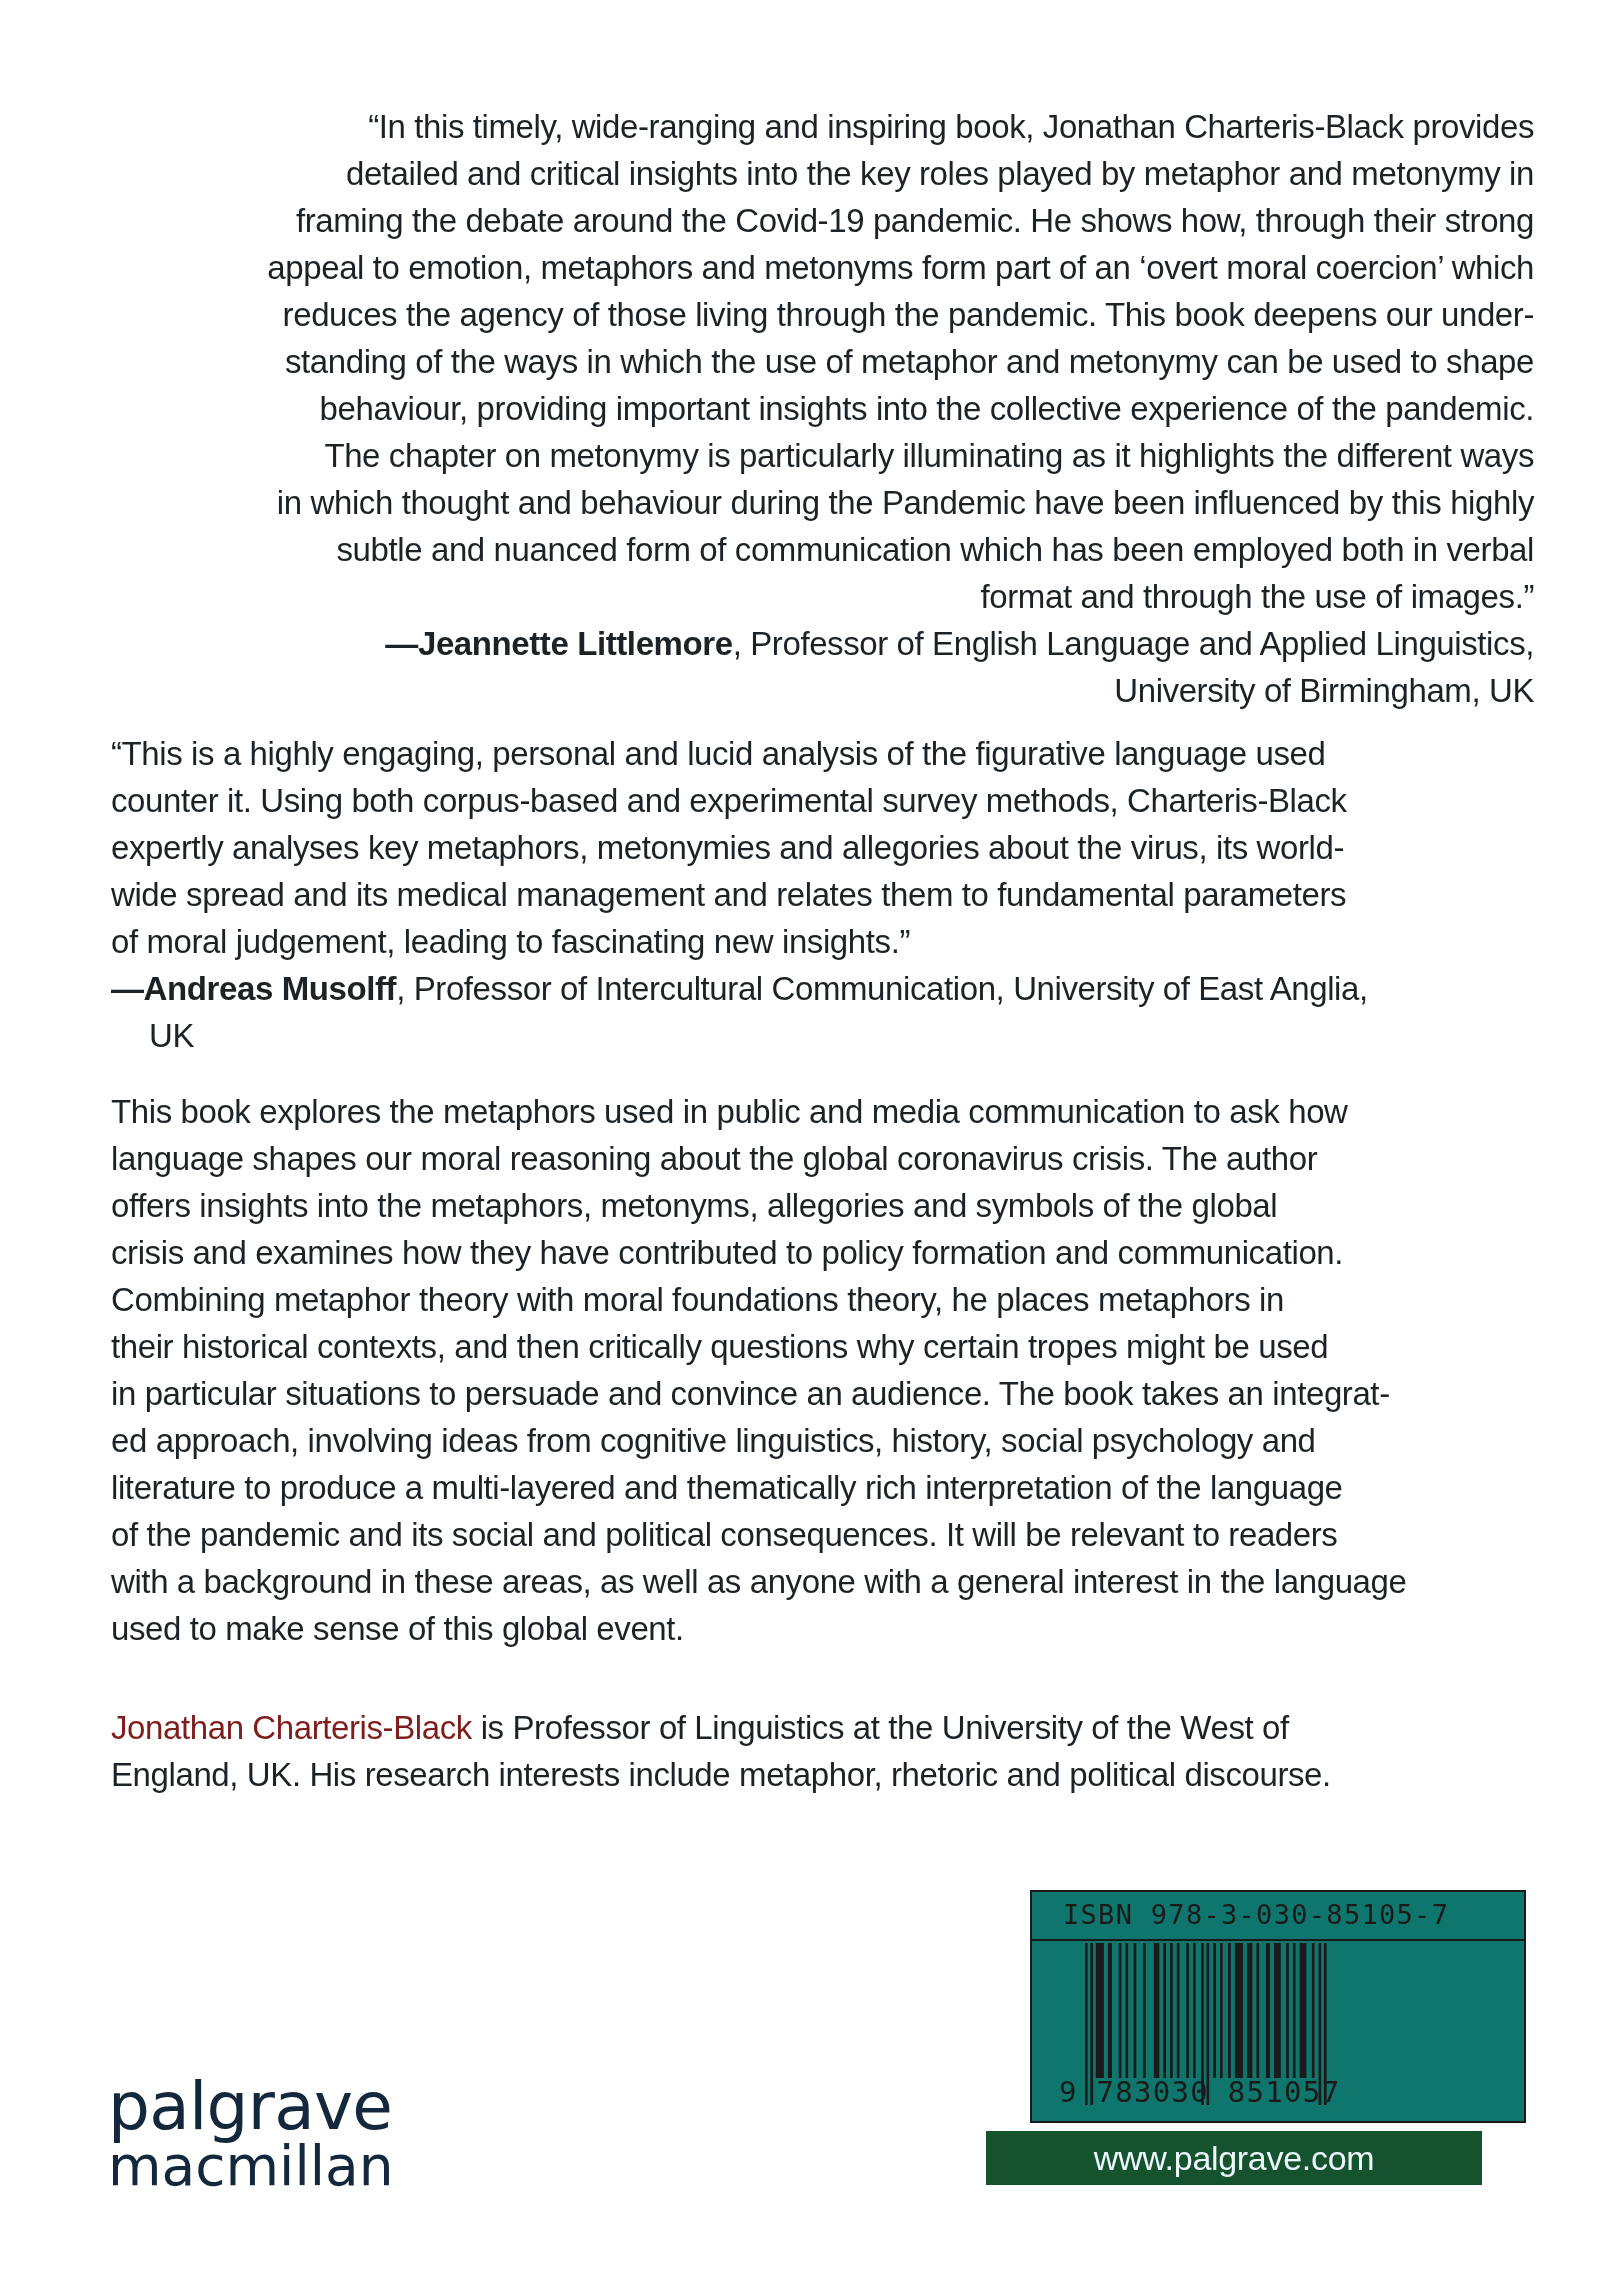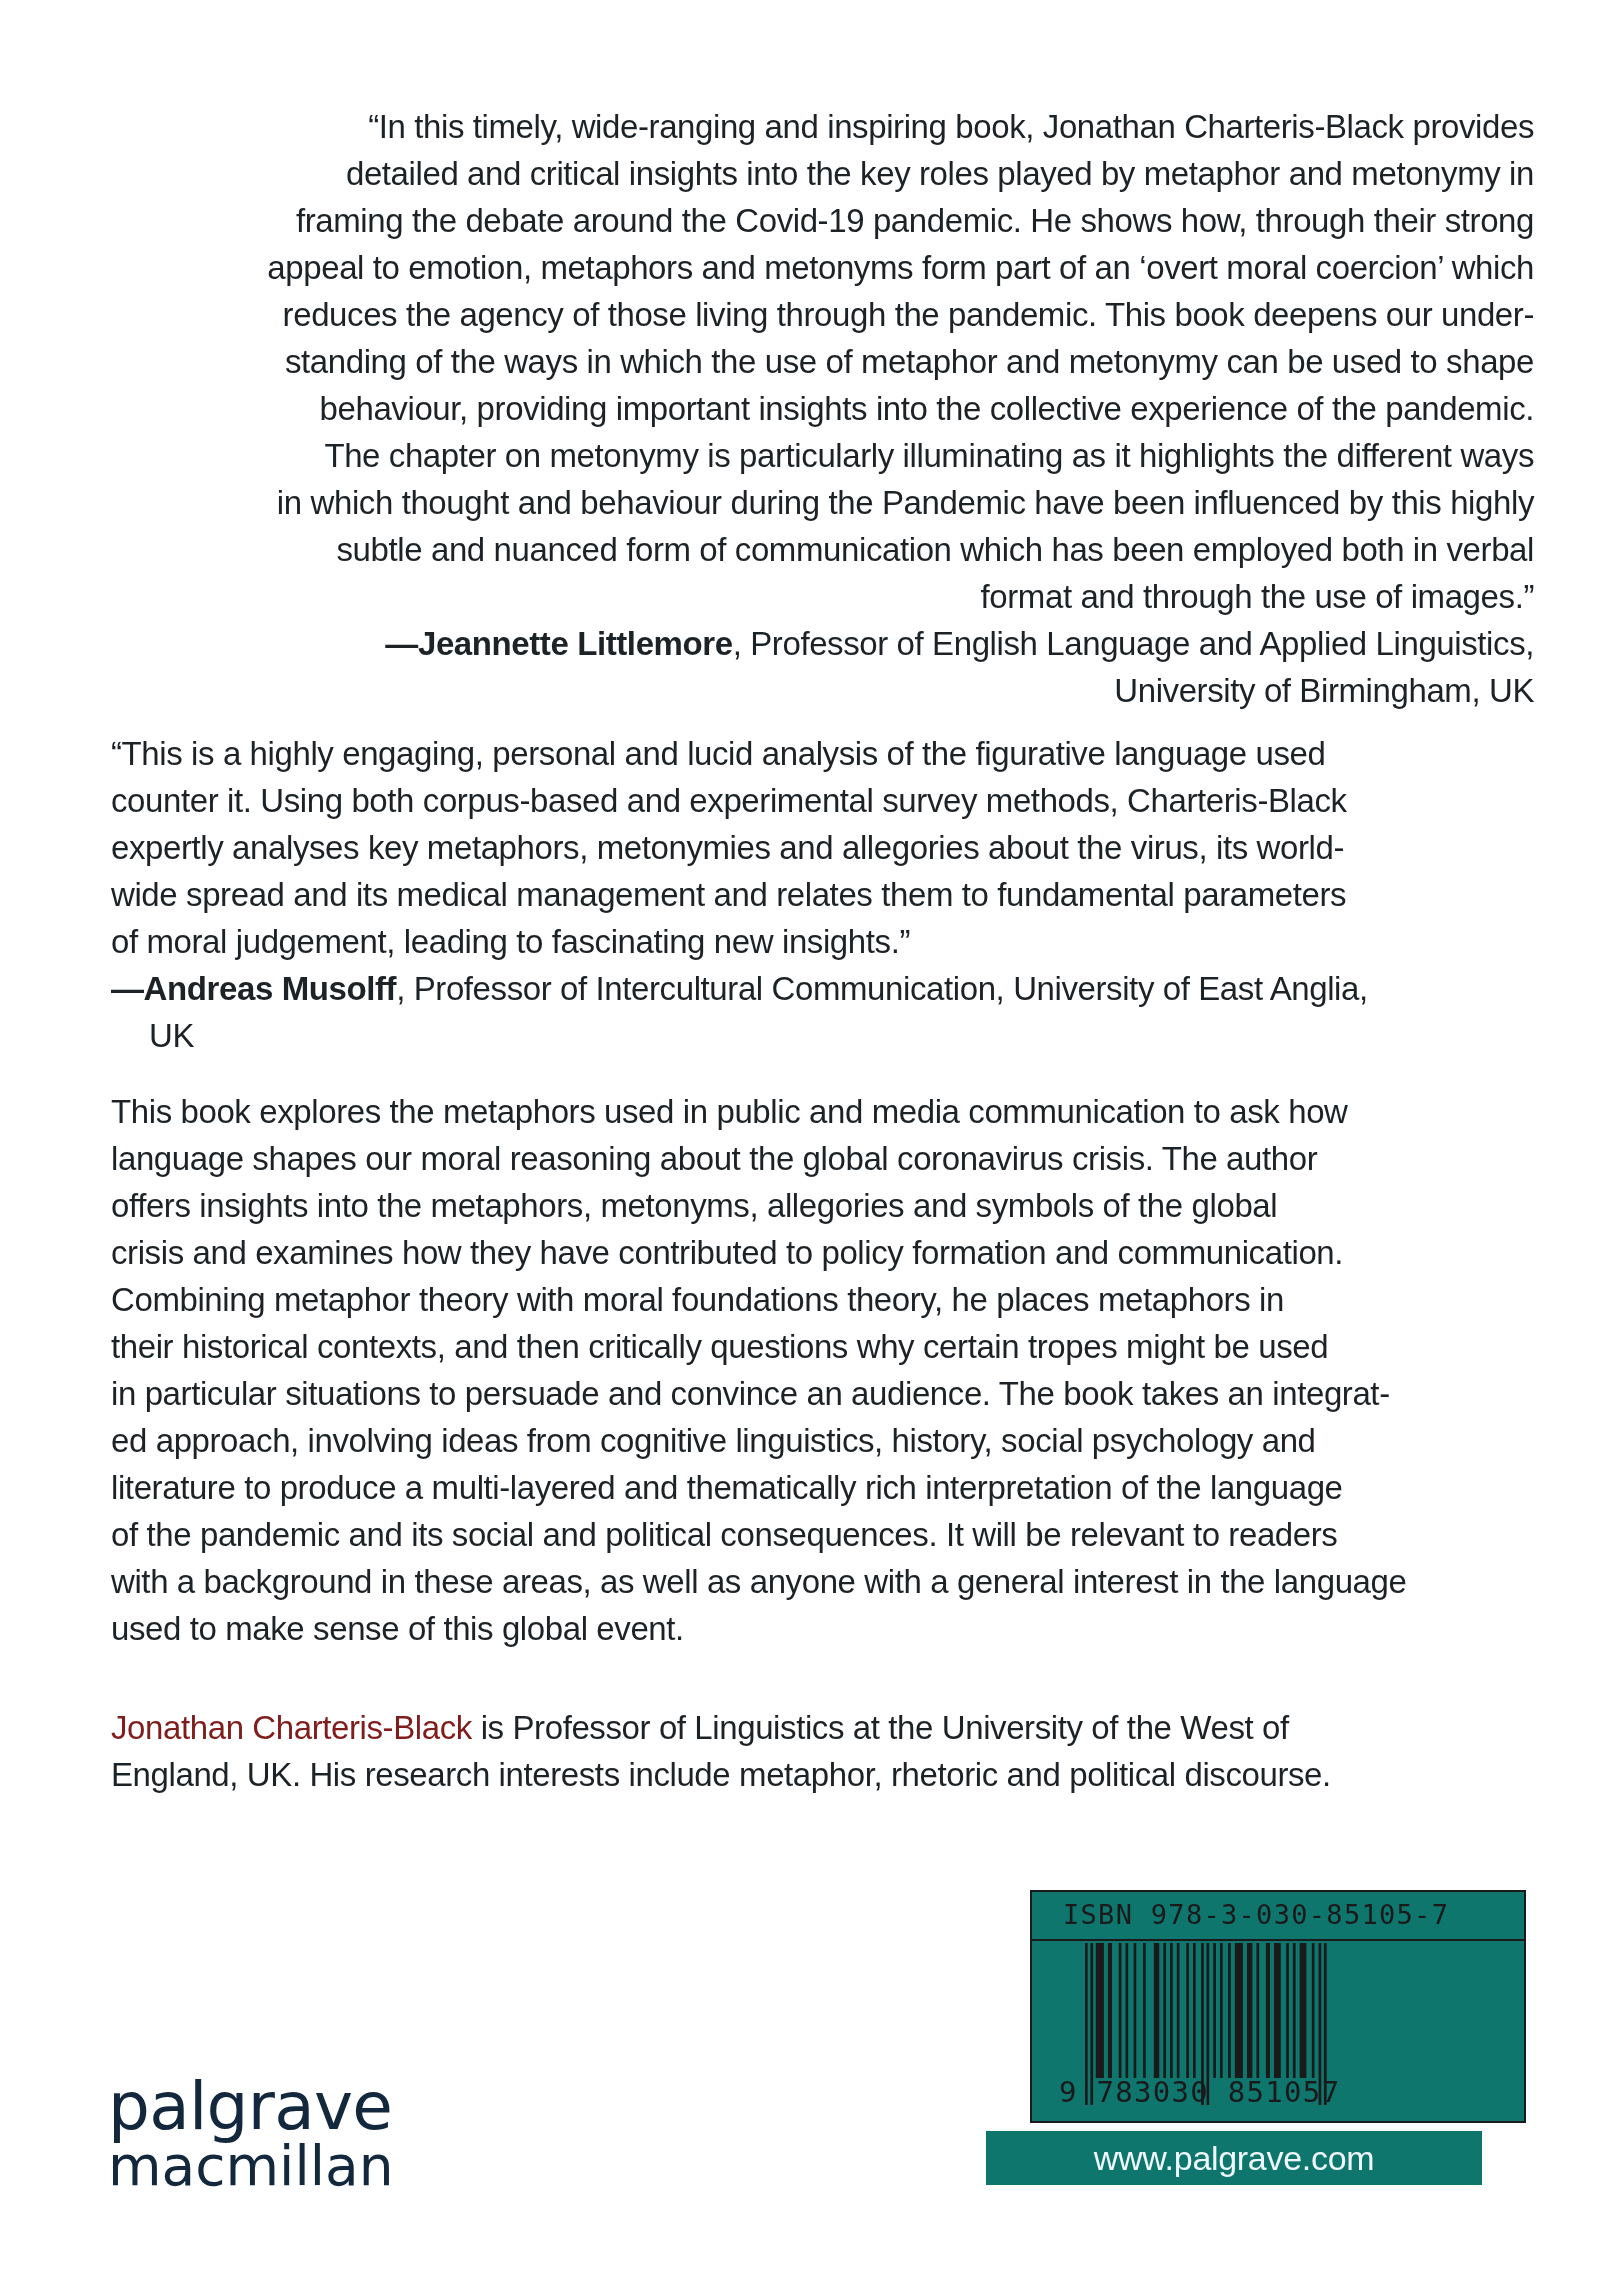--- a/index.html
+++ b/index.html
@@ -19,21 +19,21 @@
   .logo .l1 { display:block; font-size:66px; letter-spacing:-0.7px; font-family:"DejaVu Sans", sans-serif; }
   .logo .l2 { display:block; font-size:55px; letter-spacing:0px; margin-top:-1.3px; font-family:"DejaVu Sans", sans-serif; }
   .isbn-box { position:absolute; left:986px; top:1890px; width:496px; height:233px;
               border:2.7px solid #1a1a1a; box-sizing:border-box; background:#0f766e;margin-left:44px; }
   .isbn-text { position:absolute; left:0; top:0; width:100%; height:49px; border-bottom:2.7px solid #1a1a1a;
                box-sizing:border-box; font-family:"DejaVu Sans Mono", monospace; font-size:27px;
                line-height:46px; text-indent:31px; letter-spacing:1.3px; color:#1a1a1a; }
   .bars { position:absolute; left:53px; top:49px; width:243px; height:162px; }
   .barcode-digits { position:absolute; left:27px; top:183px; font-family:"DejaVu Sans Mono", monospace;
                     font-size:29px; color:#1a1a1a; white-space:pre; letter-spacing:1.3px; }
-  .url-band { position:absolute; left:986px; top:2131px; width:496px; height:54px; background:#0f766e;
+  .url-band { position:absolute; left:986px; top:2131px; width:496px; height:54px; background:#14532d;
               color:#eef7fb; font-size:34px; text-align:center; line-height:54px; letter-spacing:-0.3px; }
 </style>
 </head>
 <body>
 
 <div class="block" id="quote1">
   <span class="line">“In this timely, wide-ranging and inspiring book, Jonathan Charteris-Black provides</span>
   <span class="line">detailed and critical insights into the key roles played by metaphor and metonymy in</span>
   <span class="line">framing the debate around the Covid-19 pandemic. He shows how, through their strong</span>
   <span class="line">appeal to emotion, metaphors and metonyms form part of an ‘overt moral coercion’ which</span>

